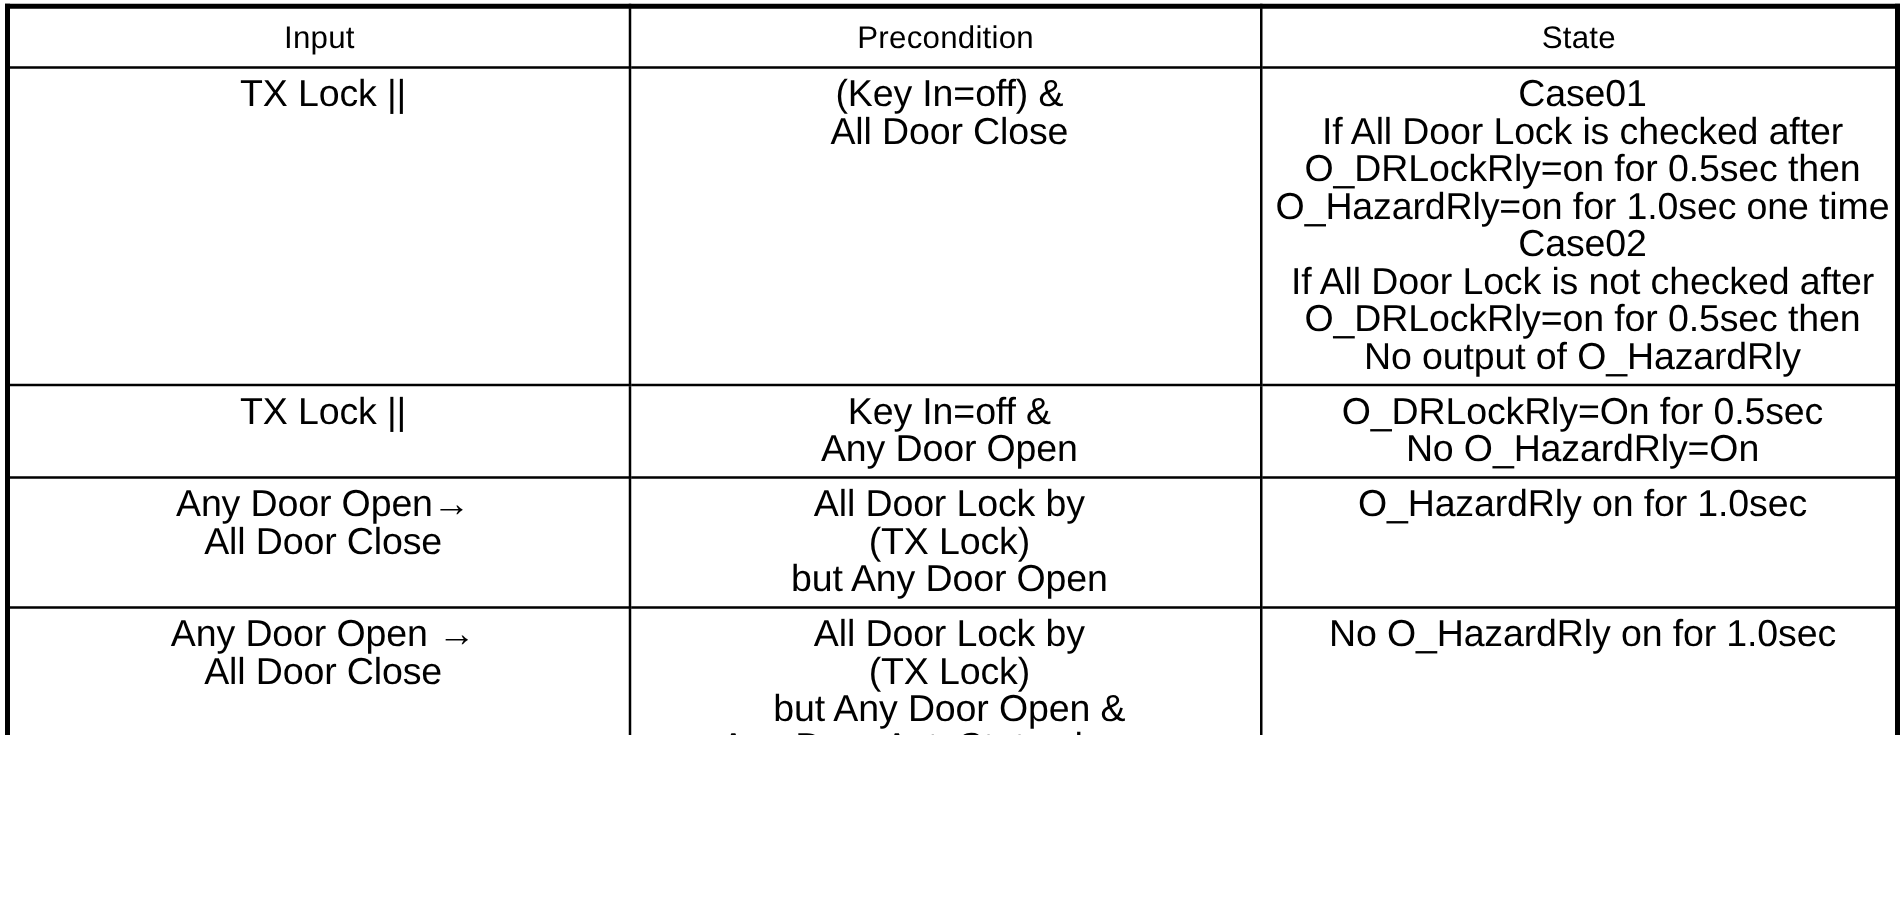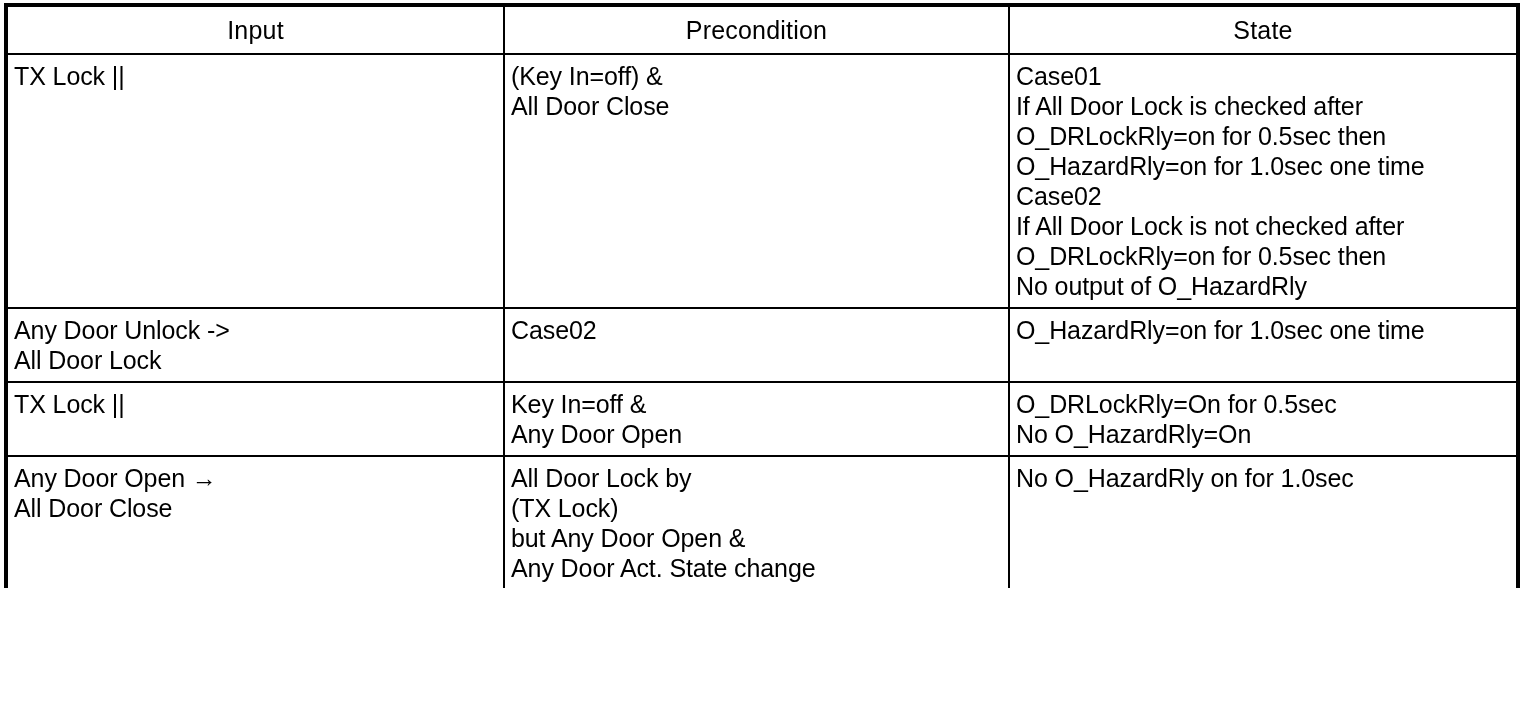--- a/index.html
+++ b/index.html
@@ -46,23 +46,24 @@
     font-weight: normal;
     font-size: 25px;
     line-height: 46px;
     letter-spacing: 0.2px;
   }
   thead th .hdr {
     display: block;
   }
   
   tbody td {
-    font-size: 25px;
+    font-size: 30px;
     line-height: 30px;
     letter-spacing: -0.1px;
+    text-align: center;
   }
   tbody td .cell {
     padding: 6px 0 6px 6px;
     white-space: pre-line;
   }
   
   tr.r1 td { height: 240px; }
   tr.r2 td { height: 71px;  }
   tr.r3 td { height: 67px;  }
   tr.r4 td { height: 91px;  }
@@ -113,43 +114,45 @@
           <div class="cell">Case01
 If All Door Lock is checked after
 O_DRLockRly=on for 0.5sec then
 O_HazardRly=on for 1.0sec one time
 Case02
 If All Door Lock is not checked after
 O_DRLockRly=on for 0.5sec then
 No output of O_HazardRly</div>
         </td>
       </tr>
-      <tr class="r2">
-        <td>
-          <div class="cell">Any Door Unlock -&gt;
-All Door Lock</div>
-        </td>
-        <td>
-          <div class="cell">Case02</div>
-        </td>
-        <td>
-          <div class="cell">O_HazardRly=on for 1.0sec one time</div>
-        </td>
-      </tr>
       <tr class="r3">
         <td>
           <div class="cell">TX Lock ||</div>
         </td>
         <td>
           <div class="cell">Key In=off &amp;
 Any Door Open</div>
         </td>
         <td>
           <div class="cell">O_DRLockRly=On for 0.5sec
 No O_HazardRly=On</div>
+        </td>
+      </tr>
+      <tr class="r4">
+        <td>
+          <div class="cell">Any Door Open→
+All Door Close</div>
+        </td>
+        <td>
+          <div class="cell">All Door Lock by
+(TX Lock)
+but Any Door Open</div>
+        </td>
+        <td>
+          <div class="cell">O_HazardRly on for 1.0sec</div>
         </td>
       </tr>
       <tr class="r5">
         <td>
           <div class="cell">Any Door Open →
 All Door Close</div>
         </td>
         <td>
           <div class="cell">All Door Lock by
 (TX Lock)

